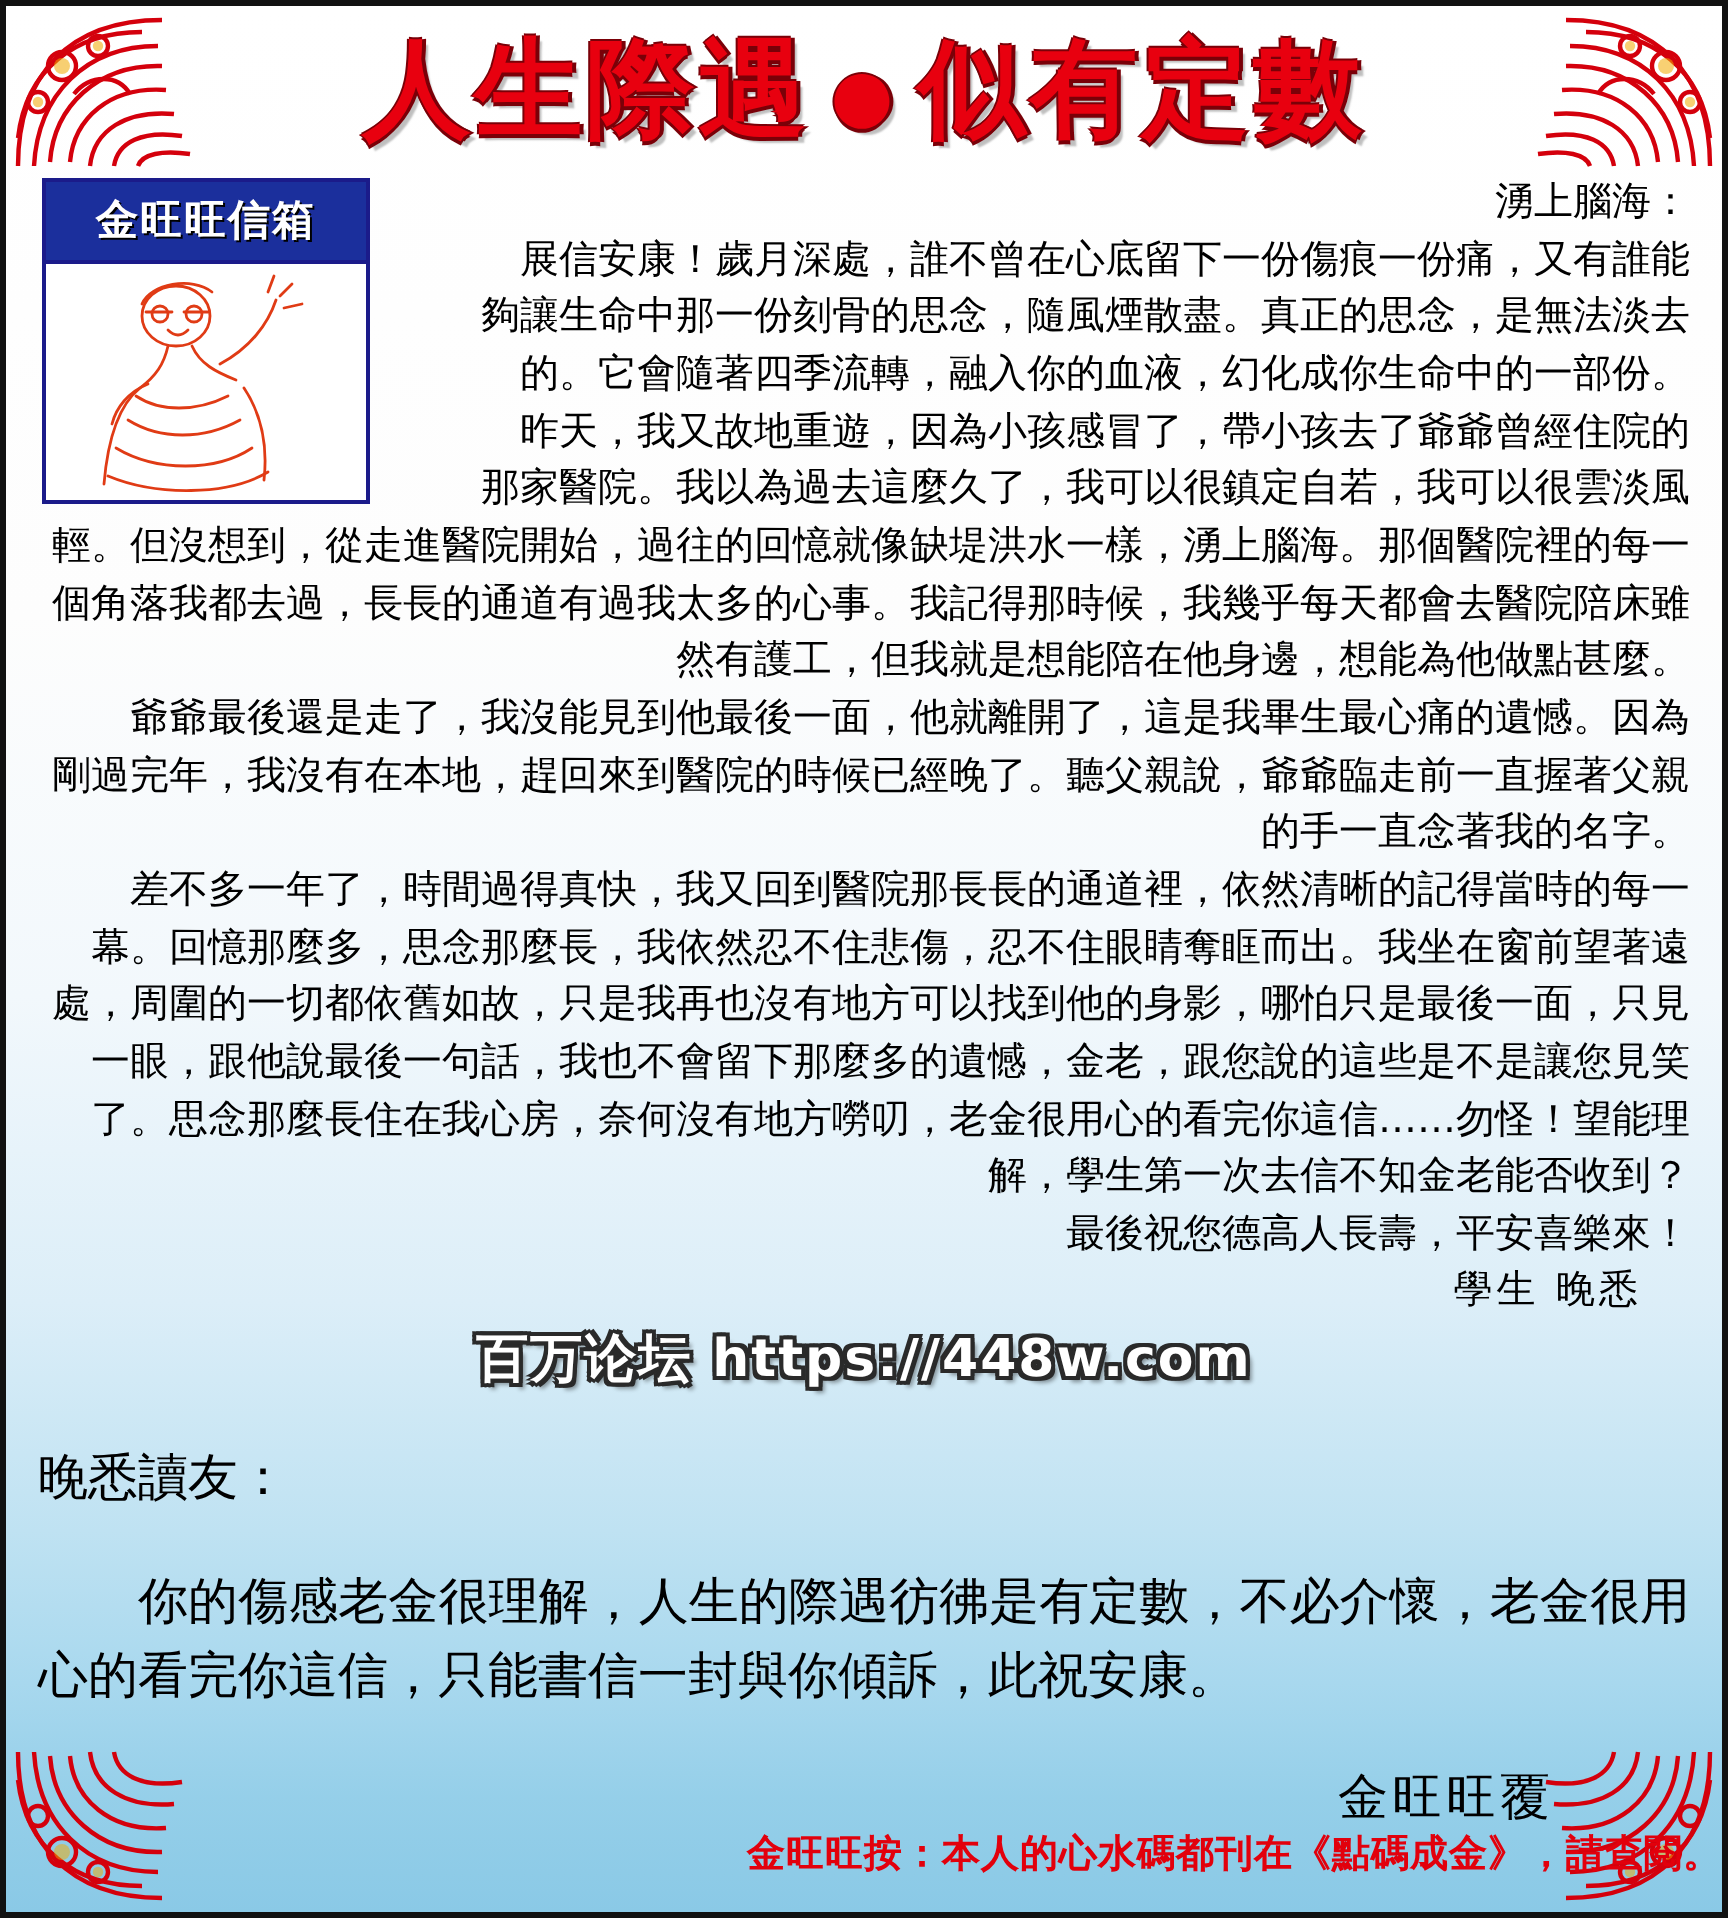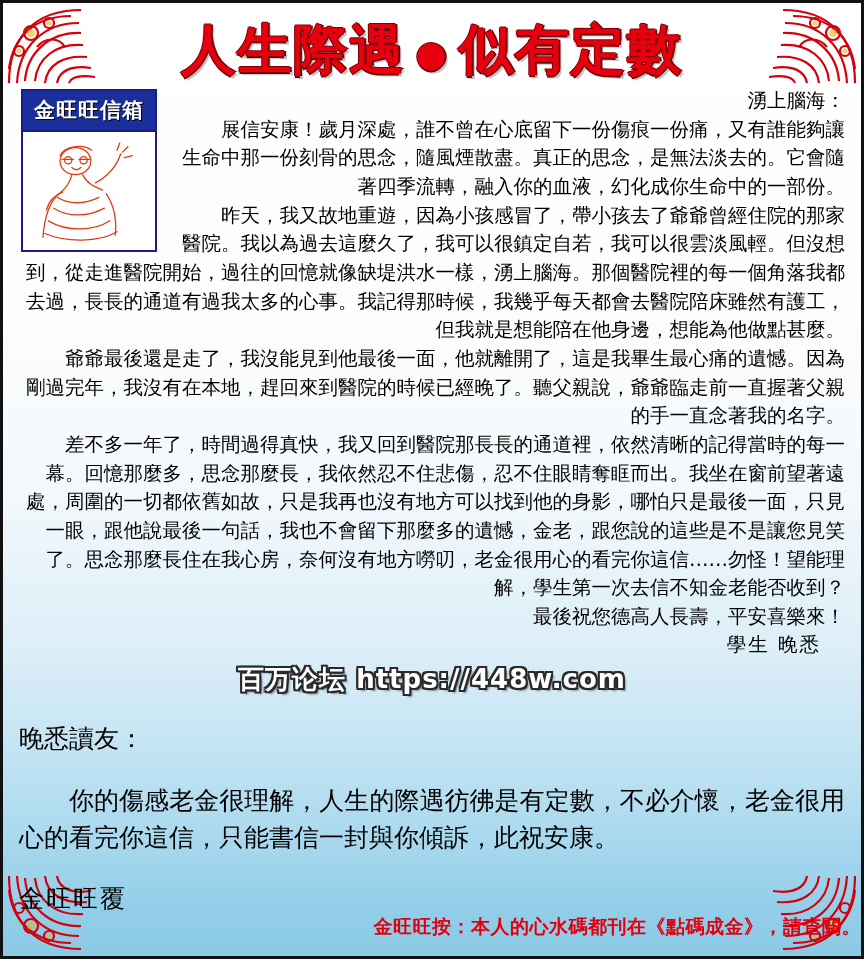--- a/index.html
+++ b/index.html
@@ -38,21 +38,21 @@
   .c-tl { top: 4px; left: 4px; }
   .c-tr { top: 4px; right: 4px; transform: scaleX(-1); }
   .c-bl { bottom: 4px; left: 4px; transform: scaleY(-1); }
   .c-br { bottom: 4px; right: 4px; transform: scale(-1,-1); }
 
   
   .header {
     position: relative;
     height: 84px;
     display: flex;
-    align-items: flex-end;
+    align-items: flex-start;
     justify-content: center;
     padding-top: 6px;
   }
   .title {
     font-family: "DejaVu Sans", sans-serif;
     font-weight: bold;
     font-size: 54px;
     letter-spacing: 2px;
     color: #e8000f;
     text-shadow:
@@ -68,21 +68,21 @@
   }
 
   
   .content {
     position: relative;
     padding: 0 16px 0 16px;
   }
 
   .logo-box {
     float: left;
-    width: 136px;
+    width: 164px;
     margin: 2px 20px 4px 2px;
     border: 2px solid #1b1b8a;
     background: #fff;
   }
   .logo-banner {
     background: #1b2f9c;
     color: #ffffff;
     font-weight: bold;
     font-size: 21px;
     letter-spacing: 1px;
@@ -139,21 +139,21 @@
   }
 
   .reply {
     font-size: 25px;
     line-height: 1.47;
     text-align: justify;
     color: #000;
     margin-top: 2px;
   }
   .reply-sign {
-    text-align: left;
+    text-align: right;
     padding-right: 68px;
     margin-top: 4px;
     letter-spacing: 2px;
   }
 
   .footnote {
     position: absolute;
     left: 0; right: 0;
     bottom: 16px;
     text-align: right;

